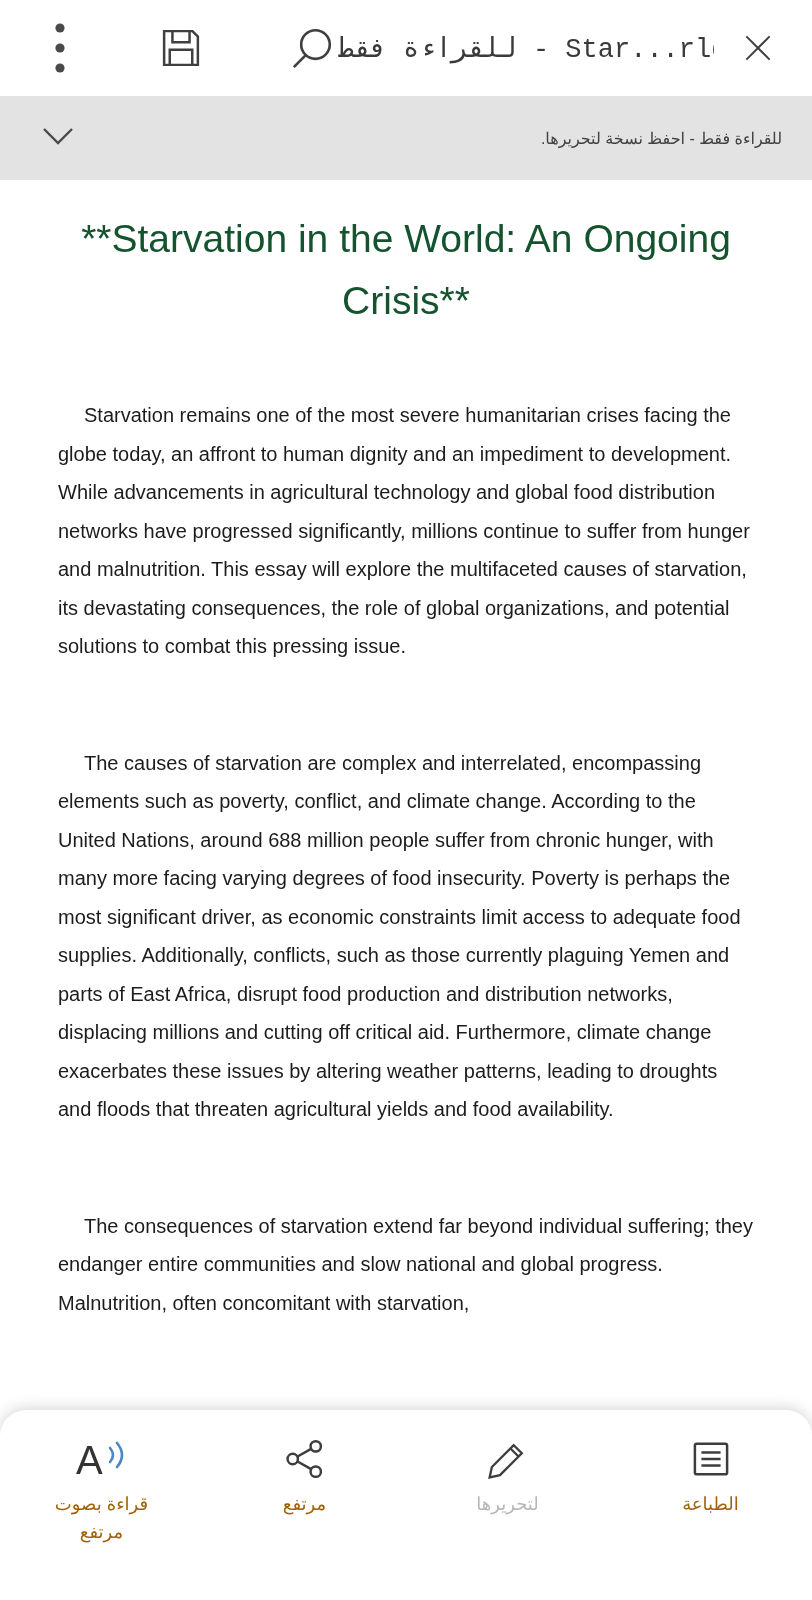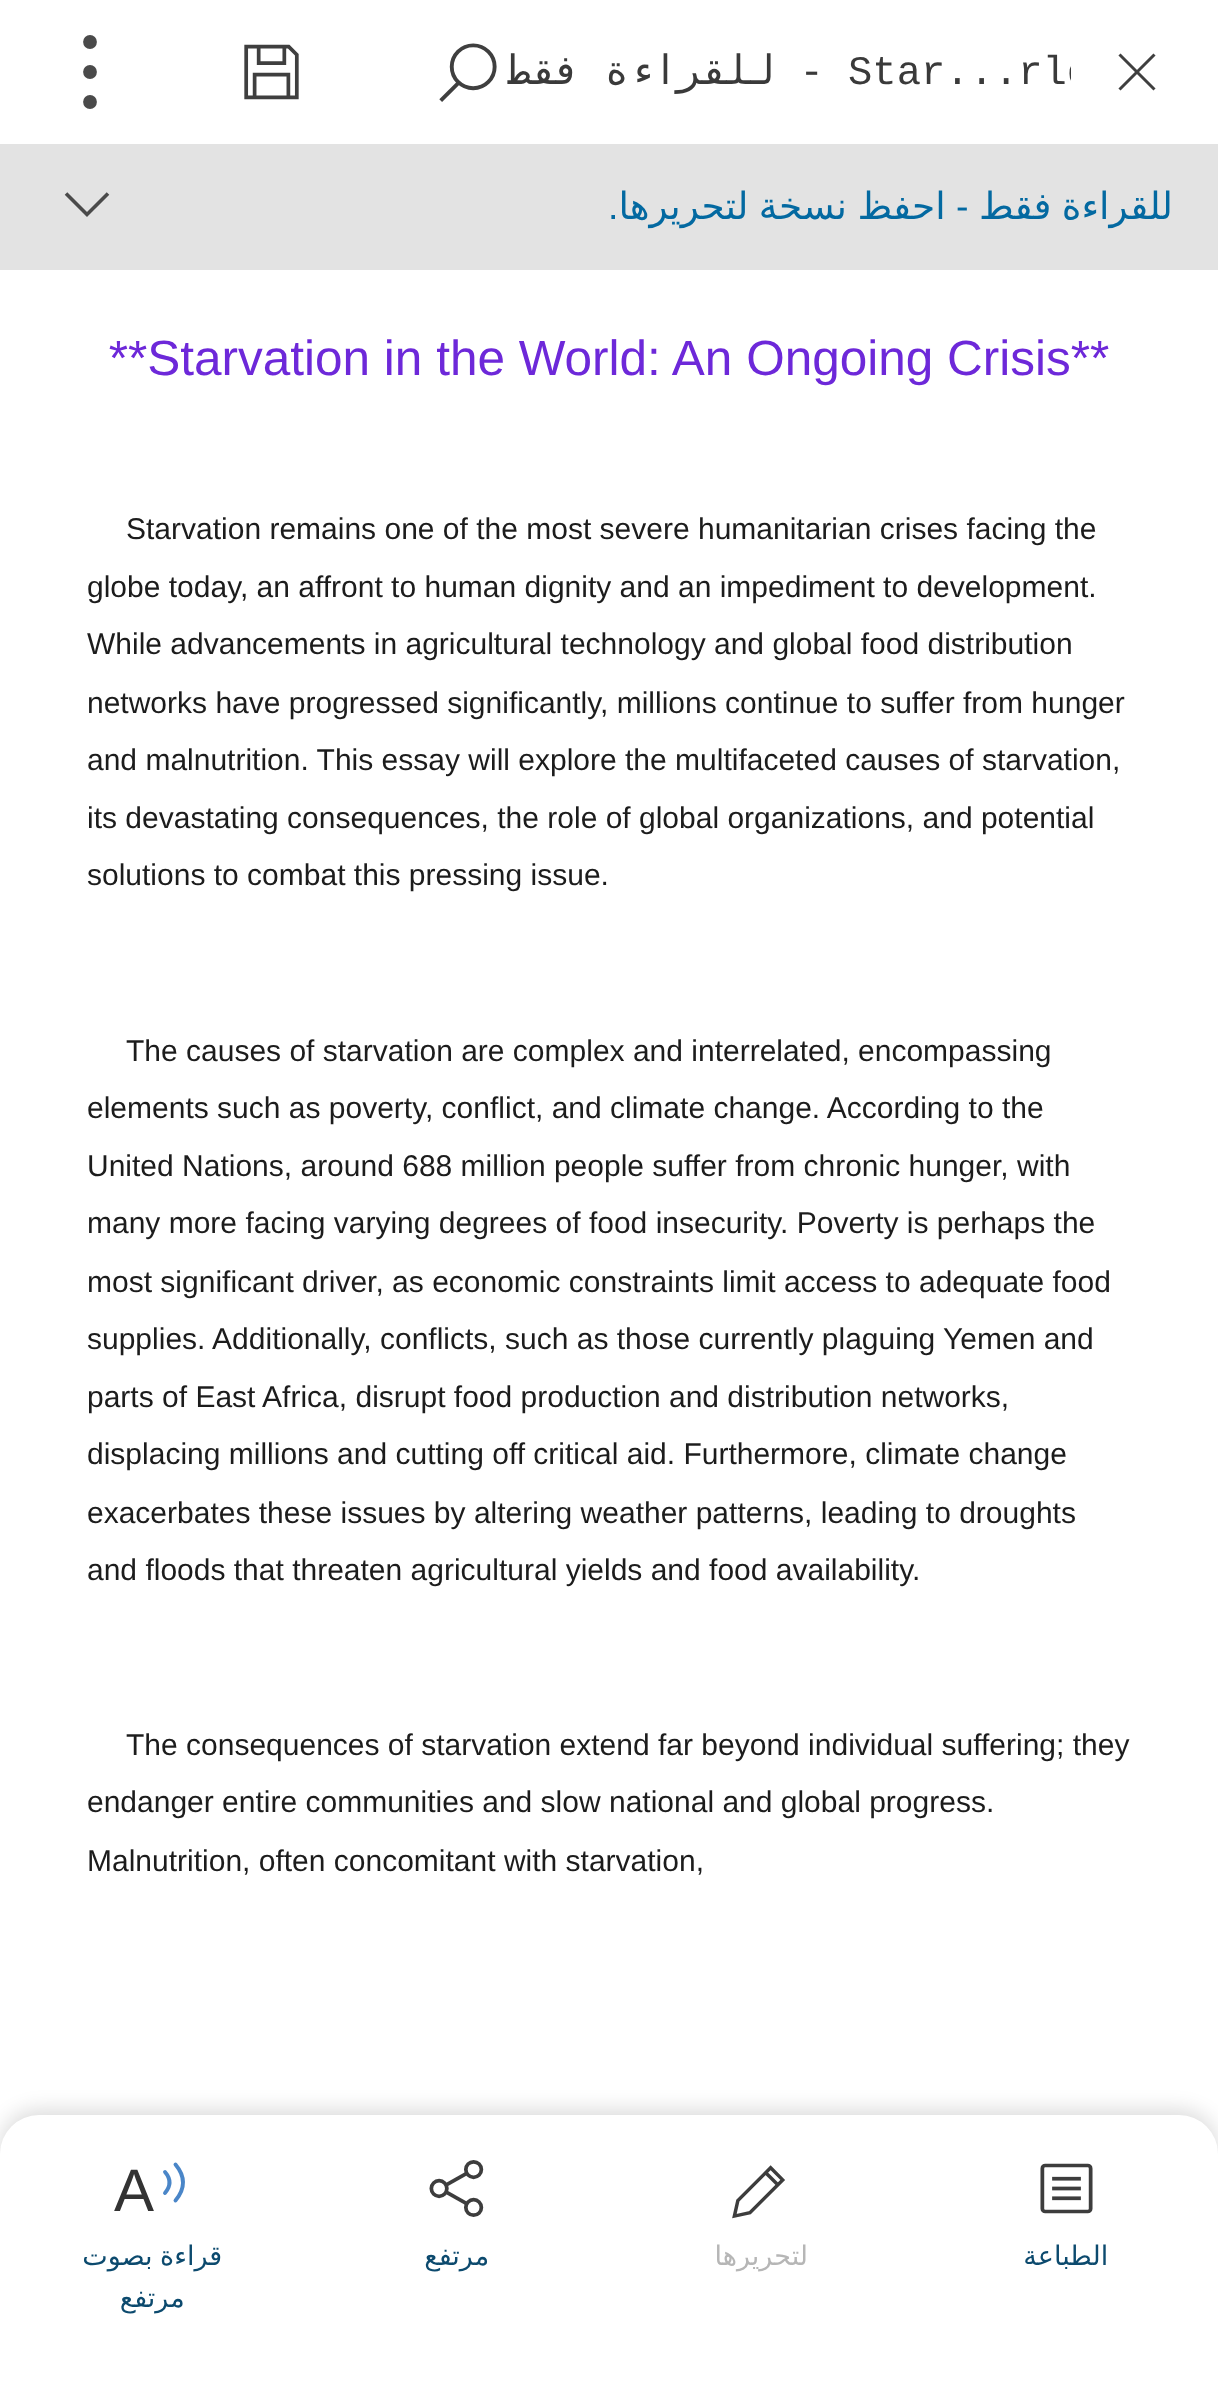--- a/index.html
+++ b/index.html
@@ -23,52 +23,52 @@
     font-size:27px; color:#3a3a3a; white-space:nowrap; overflow:hidden;font-family:Liberation Mono, monospace;
   }
   .close-btn { margin-left:4px; }
 
   
   .banner {
     height:84px; background:#e3e3e3; display:flex; align-items:center;
     padding:0 30px 0 40px;
   }
   .banner-msg {
-    flex:1; text-align:right; font-size:25px; color:#0369a1;
+    flex:1; text-align:right; font-size:16px; color:#404040;
   }
   .chevron { flex:0 0 auto; cursor:pointer; }
 
   
   .doc {
     padding:0 58px; background:#fff;
   }
   .doc-title {
     margin:28px 10px 64px; text-align:center;
-    font-size:33px; line-height:62px; font-weight:400; color:#6d28d9;
+    font-size:39px; line-height:62px; font-weight:400; color:#14532d;
   }
   .doc-body p {
     margin:12px 0 78px; font-size:20px; line-height:38.5px; color:#1c1c1c;
     text-indent:26px; text-align:left;
   }
 
   
   .bottom-bar {
     position:absolute; left:0; right:0; bottom:0; height:164px;
     background:#ffffff; border-radius:26px 26px 0 0;
     box-shadow:0 -3px 14px rgba(0,0,0,0.15);
     display:flex; justify-content:space-around; align-items:flex-start;
     padding-top:26px;
   }
   .tool-item {
     display:flex; flex-direction:column; align-items:center;
     width:150px; cursor:pointer;
   }
   .tool-item svg { display:block; }
   .tool-label {
-    margin-top:9px; font-size:18px; color:#0c4a6e; text-align:center;
+    margin-top:9px; font-size:18px; color:#a16207; text-align:center;
     line-height:1.55; max-width:118px;
   }
   .tool-item.disabled .tool-label { color:#b6b6b6; }
 </style>
 </head>
 <body>
 
 <div class="screen">
 
   <div class="top-bar">

